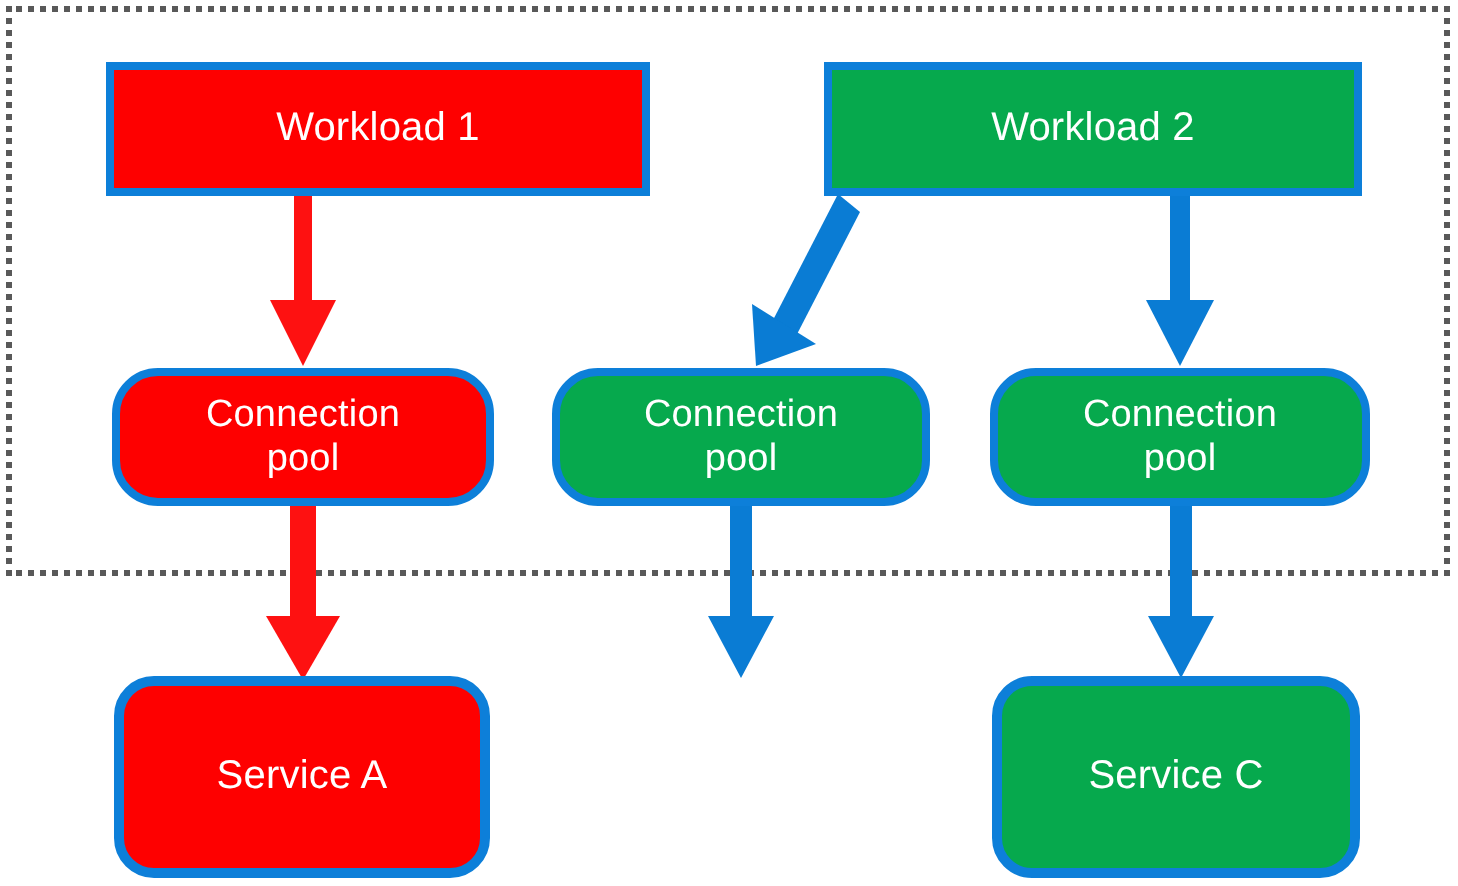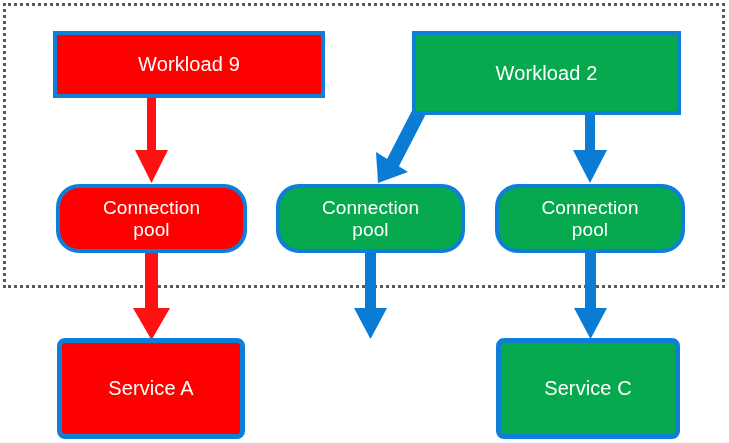--- a/index.html
+++ b/index.html
@@ -38,21 +38,21 @@
     color: #ffffff;
     font-size: 20px;
     font-weight: 400;
     line-height: 1.12;
     letter-spacing: 0.1px;
     border: 4px solid #0d7fd9;
     white-space: pre-line;
   }
   .node.red   { background: #fe0000; }
   .node.green { background: #06a94d; }
-  .node.rounded { border-radius: 8px; border-width: 5px; }
+  .node.rounded { border-radius: 20px; border-width: 5px; }
   .node.pool { font-size: 19px; border-radius: 23px; }
 
   
   #arrows {
     position: absolute;
     left: 0;
     top: 0;
     width: 729px;
     height: 443px;
     pointer-events: none;
@@ -92,24 +92,24 @@
       <polygon points="354,308 387,308 370.5,339" fill="#0a7cd4"></polygon>
     </g>
 
     <g>
       <rect x="585" y="253" width="11" height="62" fill="#0a7cd4"></rect>
       <polygon points="574,308 607,308 590.5,339" fill="#0a7cd4"></polygon>
     </g>
   </svg>
 
   <div class="node red" style="left:53px;  top:31px;  width:272px; height:67px;">
-    <span>Workload 9</span>
+    <span>Workload 1</span>
   </div>
 
-  <div class="node green" style="left:412px; top:31px;  width:269px; height:84px;">
+  <div class="node green" style="left:412px; top:31px;  width:269px; height:67px;">
     <span>Workload 2</span>
   </div>
 
   <div class="node red pool" style="left:56px;  top:184px; width:191px; height:69px;">
     <span>Connection
 pool</span>
   </div>
 
   <div class="node green pool" style="left:276px; top:184px; width:189px; height:69px;">
     <span>Connection

